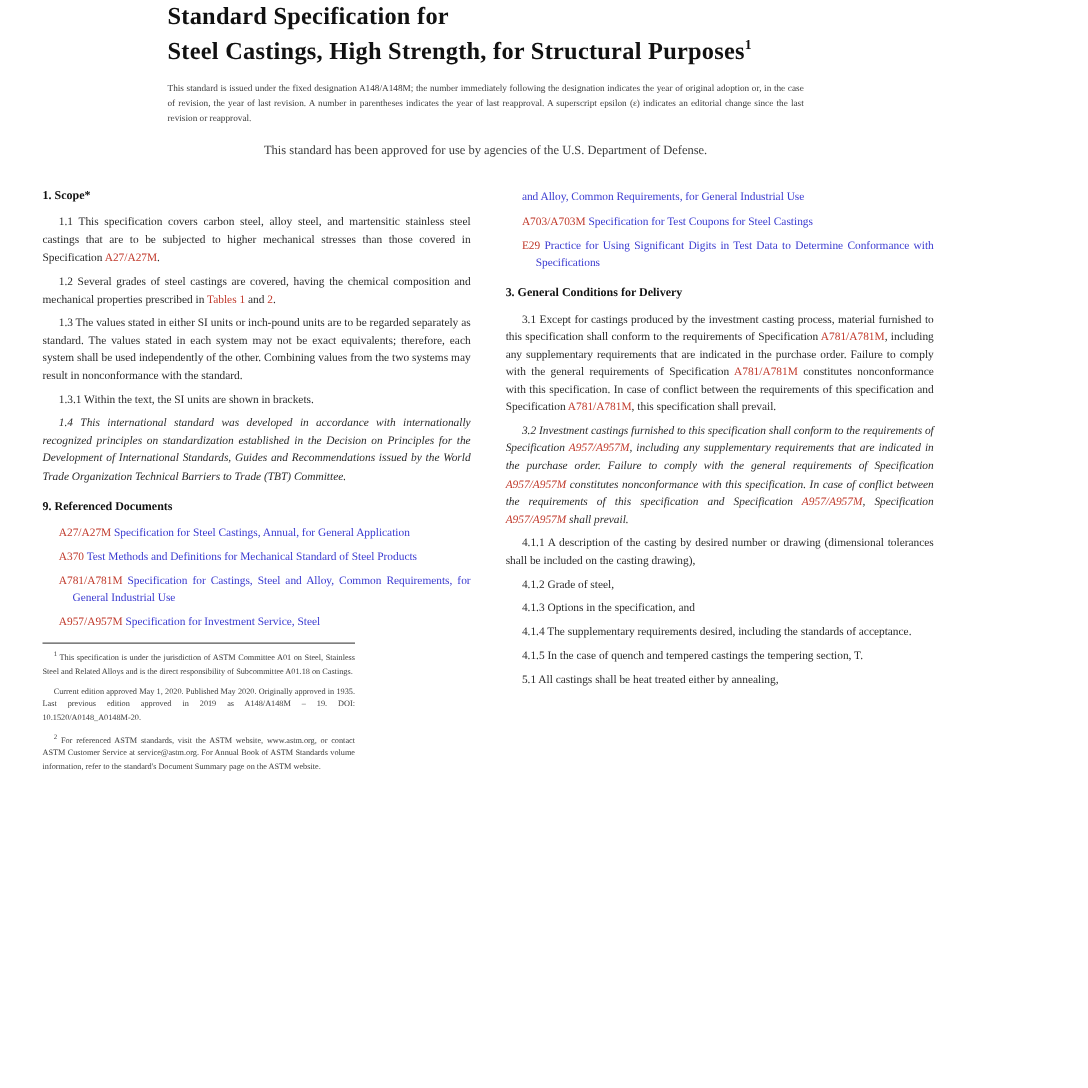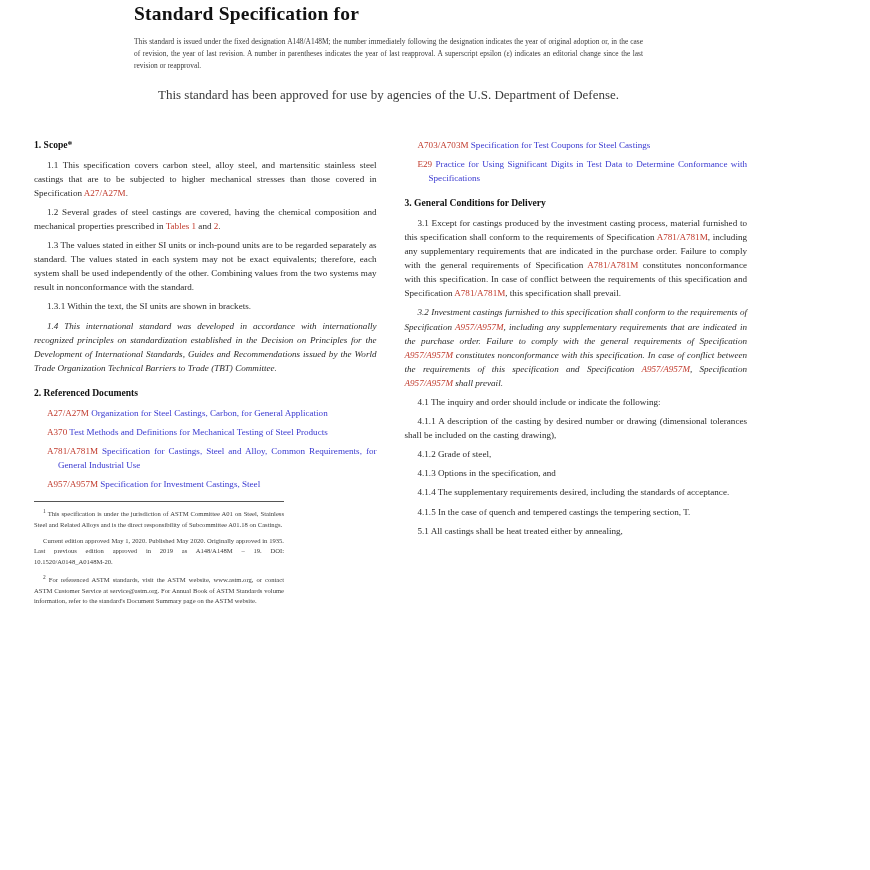--- a/index.html
+++ b/index.html
@@ -41,30 +41,30 @@
     margin-top: 8px;
     font-size: 7.4px;
     line-height: 1.62;
     text-align: justify;
     color: #3a3a3a;
   }
   .approval {
     margin-left: 100px;
     margin-right: 104px;
     margin-top: 13px;
-    font-size: 13px;
+    font-size: 10px;
     line-height: 1.5;
     text-align: center;
     color: #3a3a3a;
   }
 
   
   .cols {
     position: relative;
-    margin-top: 33px;
+    margin-top: 22px;
     display: flex;
     gap: 28px;
   }
   .col {
     width: 392px;
     font-size: 9.1px;
     line-height: 1.55;
     text-align: justify;
     color: #2b2b2b;
   }
@@ -105,20 +105,21 @@
   }
   .footnotes sup { font-size: 5.4px; }
 </style>
 </head>
 <body>
 
 <div class="page">
 
   <div class="doc-title">
     <div>Standard Specification for</div>
+    <div class="line2"><span>Steel Castings, High Strength, for Structural Purposes</span><sup>1</sup></div>
   </div>
 
   <div class="preamble">This standard is issued under the fixed designation A148/A148M; the number immediately following the designation indicates the year of original adoption or, in the case of revision, the year of last revision. A number in parentheses indicates the year of last reapproval. A superscript epsilon (ε) indicates an editorial change since the last revision or reapproval.</div>
   <div class="approval">This standard has been approved for use by agencies of the U.S. Department of Defense.</div>
 
   <div class="cols">
 
     <div class="col">
 
       <h3 class="sec first">1. Scope*</h3>
@@ -126,48 +127,48 @@
       <p><span>1.1 This specification covers carbon steel, alloy steel, and martensitic stainless steel castings that are to be subjected to higher mechanical stresses than those covered in Specification </span><span class="ref">A27/A27M</span><span>.</span></p>
 
       <p><span>1.2 Several grades of steel castings are covered, having the chemical composition and mechanical properties prescribed in </span><span class="ref">Tables 1</span><span> and </span><span class="ref">2</span><span>.</span></p>
 
       <p>1.3 The values stated in either SI units or inch-pound units are to be regarded separately as standard. The values stated in each system may not be exact equivalents; therefore, each system shall be used independently of the other. Combining values from the two systems may result in nonconformance with the standard.</p>
 
       <p>1.3.1 Within the text, the SI units are shown in brackets.</p>
 
       <p class="ital">1.4 This international standard was developed in accordance with internationally recognized principles on standardization established in the Decision on Principles for the Development of International Standards, Guides and Recommendations issued by the World Trade Organization Technical Barriers to Trade (TBT) Committee.</p>
 
-      <h3 class="sec">2. Referenced Documents</h3>
+      <h3 class="sec">9. Referenced Documents</h3>
 
 
-      <p class="hang"><span class="ref">A27/A27M</span> <span class="refb">Organization for Steel Castings, Carbon, for General Application</span></p>
-      <p class="hang"><span class="ref">A370</span> <span class="refb">Test Methods and Definitions for Mechanical Testing of Steel Products</span></p>
+      <p class="hang"><span class="ref">A27/A27M</span> <span class="refb">Specification for Steel Castings, Annual, for General Application</span></p>
+      <p class="hang"><span class="ref">A370</span> <span class="refb">Test Methods and Definitions for Mechanical Standard of Steel Products</span></p>
       <p class="hang"><span class="ref">A781/A781M</span> <span class="refb">Specification for Castings, Steel and Alloy, Common Requirements, for General Industrial Use</span></p>
-      <p class="hang"><span class="ref">A957/A957M</span> <span class="refb">Specification for Investment Castings, Steel</span></p>
+      <p class="hang"><span class="ref">A957/A957M</span> <span class="refb">Specification for Investment Service, Steel</span></p>
 
       <div class="footnotes">
         <p><sup>1</sup> <span>This specification is under the jurisdiction of ASTM Committee A01 on Steel, Stainless Steel and Related Alloys and is the direct responsibility of Subcommittee A01.18 on Castings.</span></p>
         <p><span>Current edition approved May 1, 2020. Published May 2020. Originally approved in 1935. Last previous edition approved in 2019 as A148/A148M – 19. DOI: 10.1520/A0148_A0148M-20.</span></p>
         <p><sup>2</sup> <span>For referenced ASTM standards, visit the ASTM website, www.astm.org, or contact ASTM Customer Service at service@astm.org. For Annual Book of ASTM Standards volume information, refer to the standard's Document Summary page on the ASTM website.</span></p>
       </div>
     </div>
 
     <div class="col">
 
+      <p class="hang"><span class="refb">and Alloy, Common Requirements, for General Industrial Use</span></p>
       <p class="hang"><span class="ref">A703/A703M</span> <span class="refb">Specification for Test Coupons for Steel Castings</span></p>
       <p class="hang"><span class="ref">E29</span> <span class="refb">Practice for Using Significant Digits in Test Data to Determine Conformance with Specifications</span></p>
 
       <h3 class="sec">3. General Conditions for Delivery</h3>
 
       <p><span>3.1 Except for castings produced by the investment casting process, material furnished to this specification shall conform to the requirements of Specification </span><span class="ref">A781/A781M</span><span>, including any supplementary requirements that are indicated in the purchase order. Failure to comply with the general requirements of Specification </span><span class="ref">A781/A781M</span><span> constitutes nonconformance with this specification. In case of conflict between the requirements of this specification and Specification </span><span class="ref">A781/A781M</span><span>, this specification shall prevail.</span></p>
 
       <p class="ital"><span>3.2 Investment castings furnished to this specification shall conform to the requirements of Specification </span><span class="ref">A957/A957M</span><span>, including any supplementary requirements that are indicated in the purchase order. Failure to comply with the general requirements of Specification </span><span class="ref">A957/A957M</span><span> constitutes nonconformance with this specification. In case of conflict between the requirements of this specification and Specification </span><span class="ref">A957/A957M</span><span>, Specification </span><span class="ref">A957/A957M</span><span> shall prevail.</span></p>
 
 
-      <p>4.1 The inquiry and order should include or indicate the following:</p>
       <p>4.1.1 A description of the casting by desired number or drawing (dimensional tolerances shall be included on the casting drawing),</p>
       <p>4.1.2 Grade of steel,</p>
       <p>4.1.3 Options in the specification, and</p>
       <p>4.1.4 The supplementary requirements desired, including the standards of acceptance.</p>
       <p>4.1.5 In the case of quench and tempered castings the tempering section, T.</p>
 
       <p>5.1 All castings shall be heat treated either by annealing,</p>
     </div>
   </div>
 </div>

